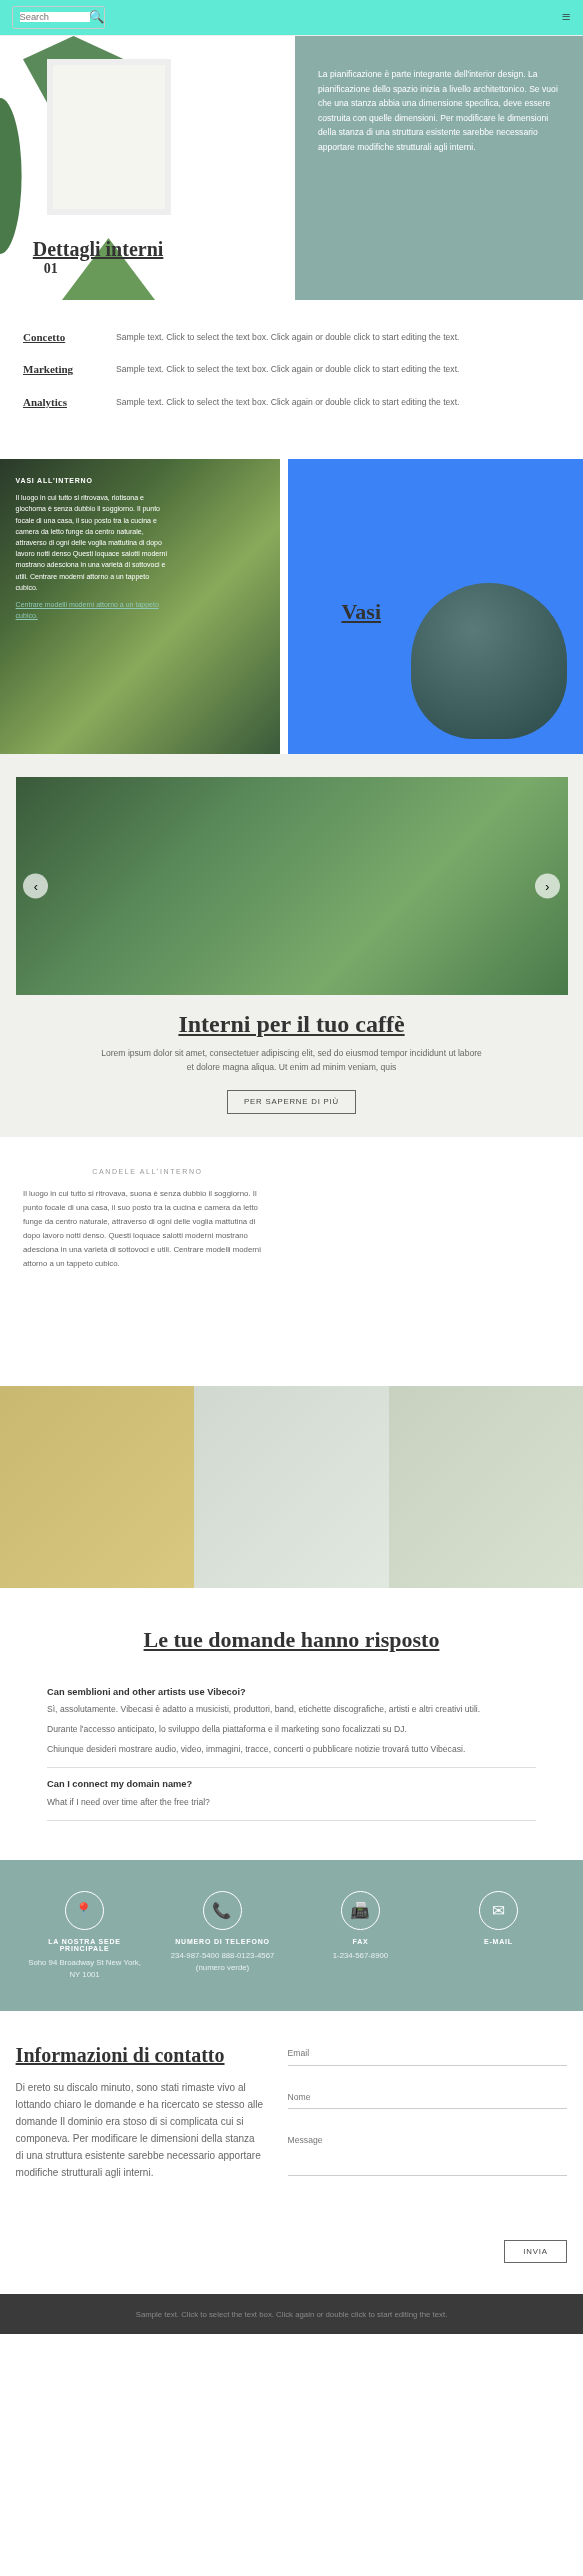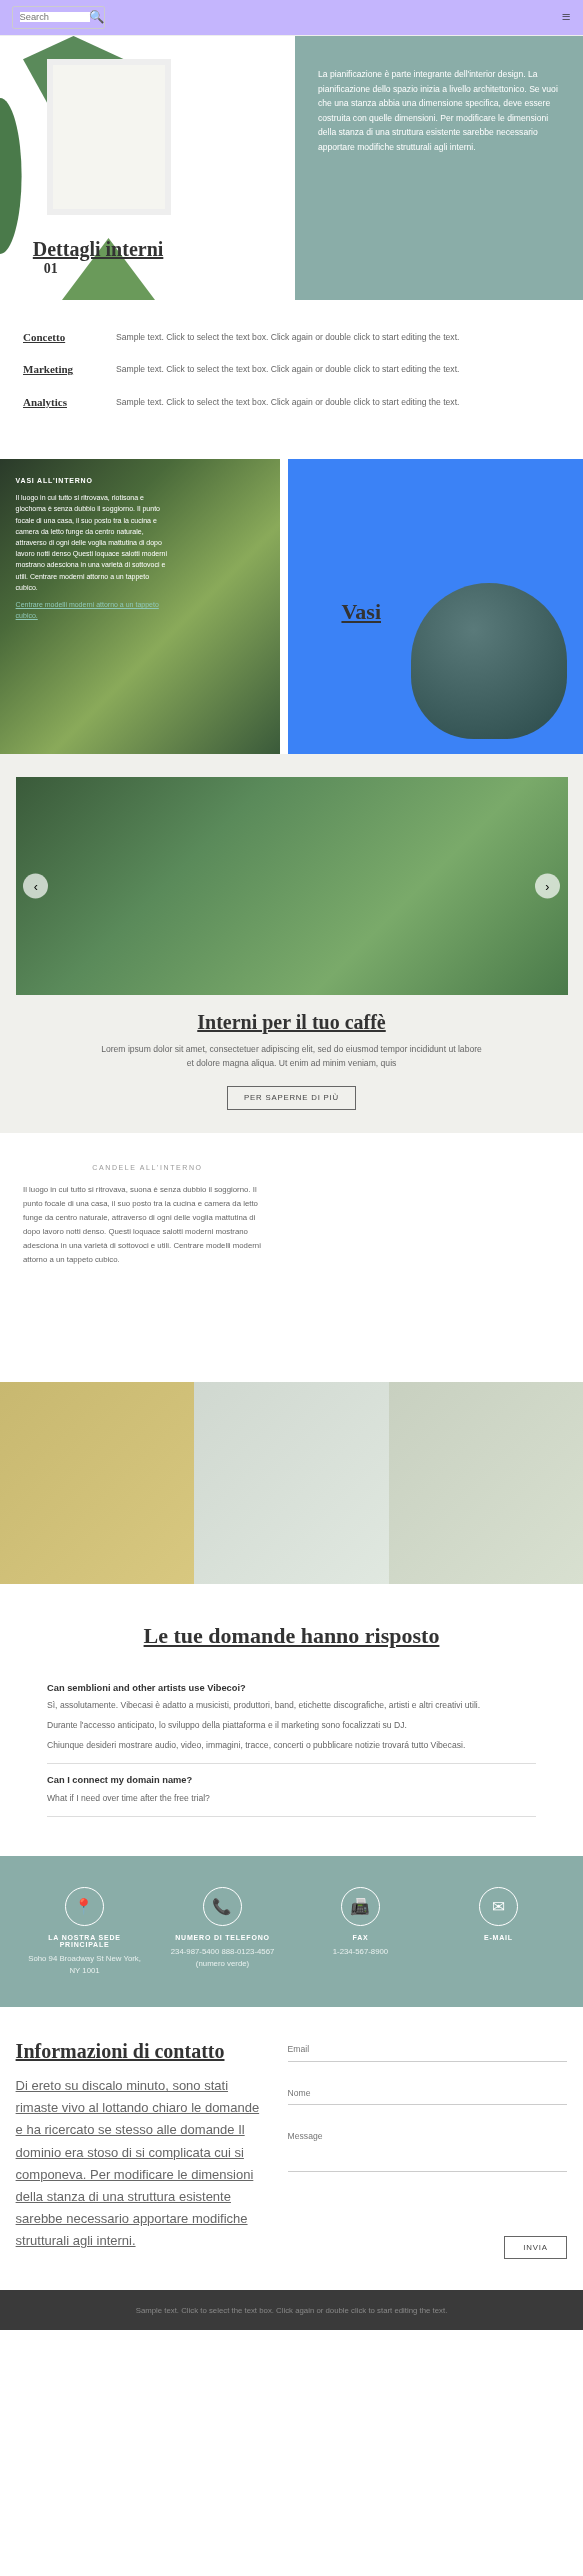--- a/index.html
+++ b/index.html
@@ -4,21 +4,21 @@
   <style>
     * { box-sizing: border-box; margin: 0; padding: 0; }
     body { font-family: Georgia, 'Times New Roman', serif; color: #333; background: #fff; width: 583px; }
 
     
     .header {
       display: flex;
       align-items: center;
       justify-content: space-between;
       padding: 6.2px 12.4px;
-      background: #c4b5fd;
+      background: #5eead4;
       border-bottom: 0.8px solid #eee;
     }
     .search-bar {
       display: flex;
       align-items: center;
       border: 0.8px solid #ccc;
       border-radius: 2.3px;
       padding: 2.3px 6.2px;
       width: 93px;
     }
@@ -212,21 +212,21 @@
       border: none;
       border-radius: 50%;
       width: 25px; height: 25px;
       cursor: pointer;
       font-size: 12.4px;
       display: flex; align-items: center; justify-content: center;
     }
     .carousel-arrow-left { left: 7.8px; }
     .carousel-arrow-right { right: 7.8px; }
     .cafe-title {
-      font-size: 20px;
+      font-size: 24px;
       font-weight: bold;
       text-decoration: underline;
       margin-bottom: 9.3px;
     }
     .cafe-desc {
       font-family: Arial, sans-serif;
       font-size: 8.6px;
       color: #666;
       line-height: 1.6;
       max-width: 389px;
@@ -405,24 +405,23 @@
     }
     .contact-form-title {
       font-size: 20px;
       font-weight: bold;
       text-decoration: underline;
       margin-bottom: 11px;
       line-height: 1.3;
     }
     .contact-form-desc {
       font-family: Arial, sans-serif;
-      font-size: 13px;
+      font-size: 10px;
       color: #666;
       line-height: 1.7;
-      text-decoration: underline;
     }
     .contact-form-right {
       flex: 1;
     }
     .form-input {
       width: 100%;
       border: none;
       border-bottom: 0.8px solid #ccc;
       padding: 6.2px 0;
       margin-bottom: 20px;

